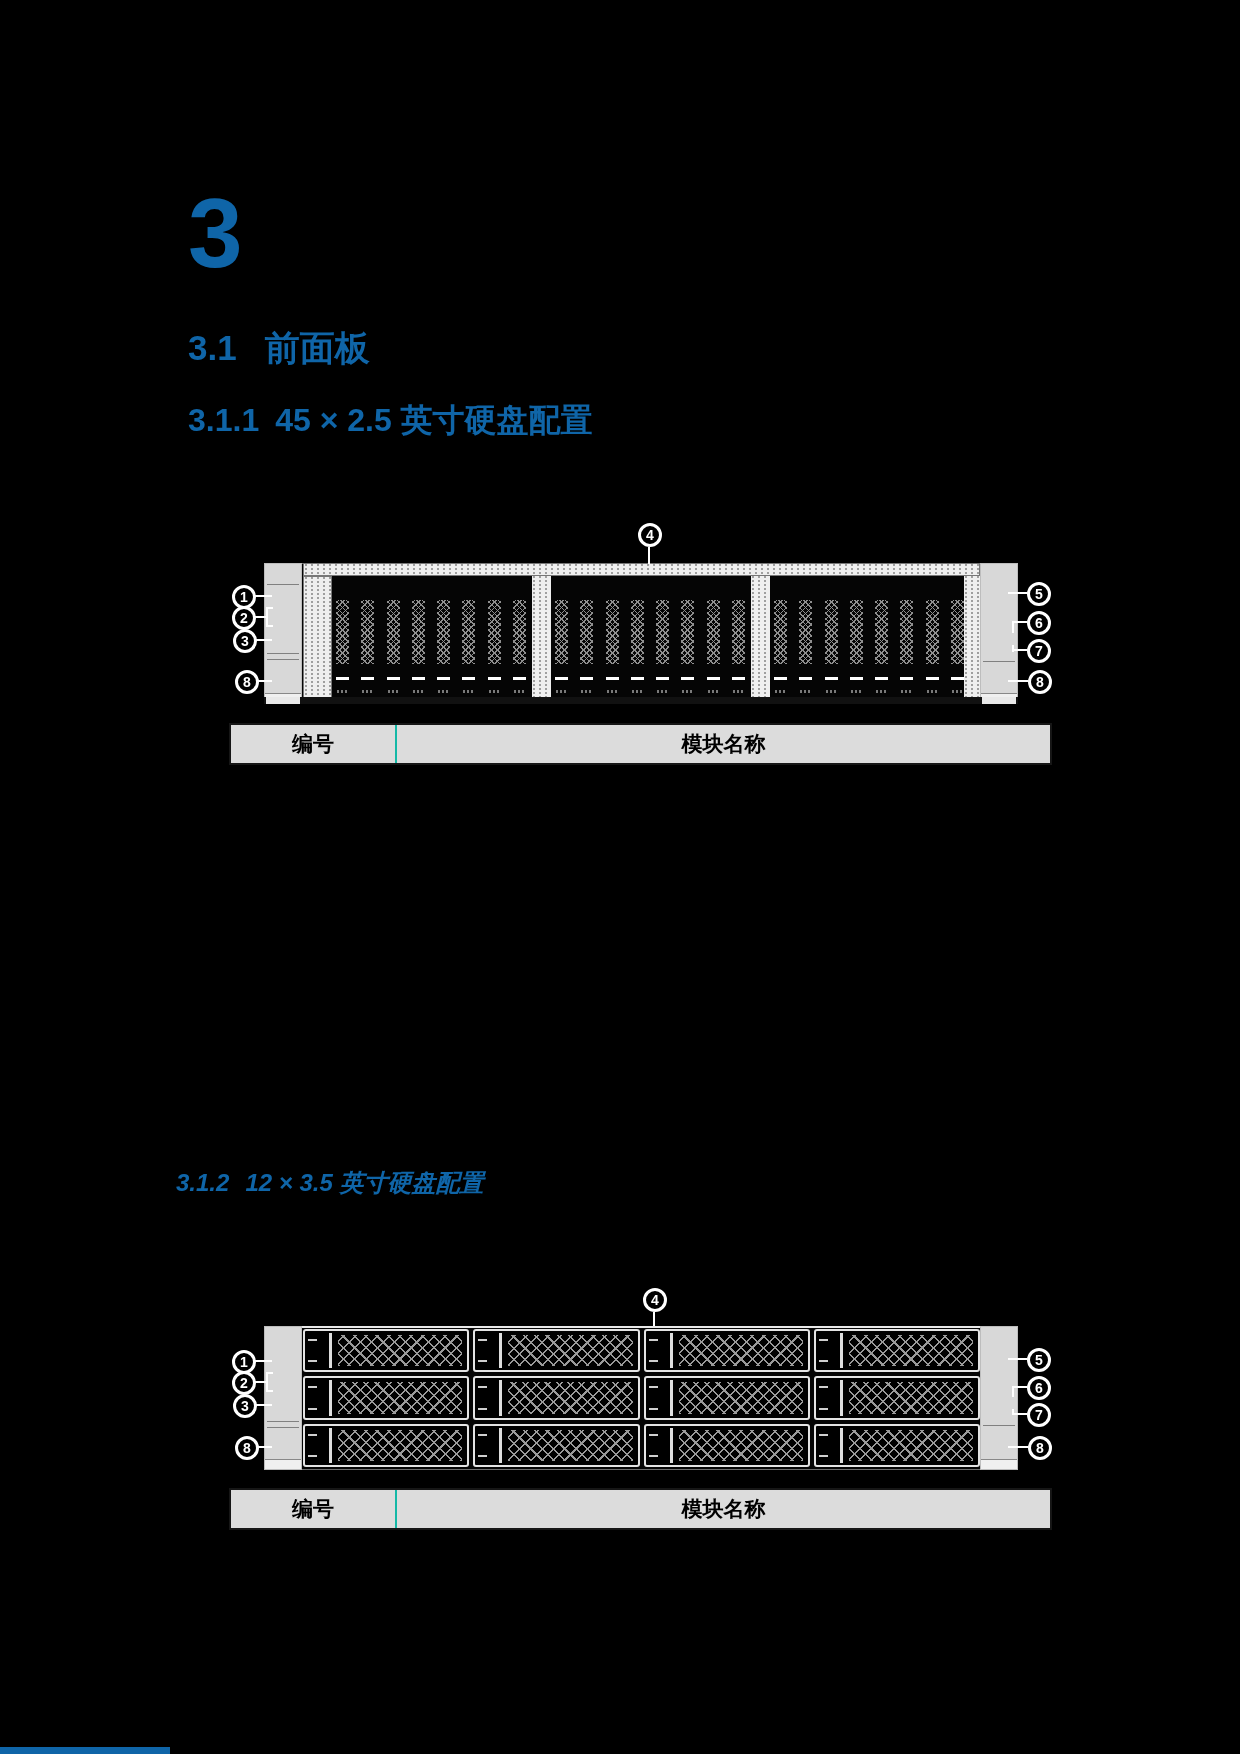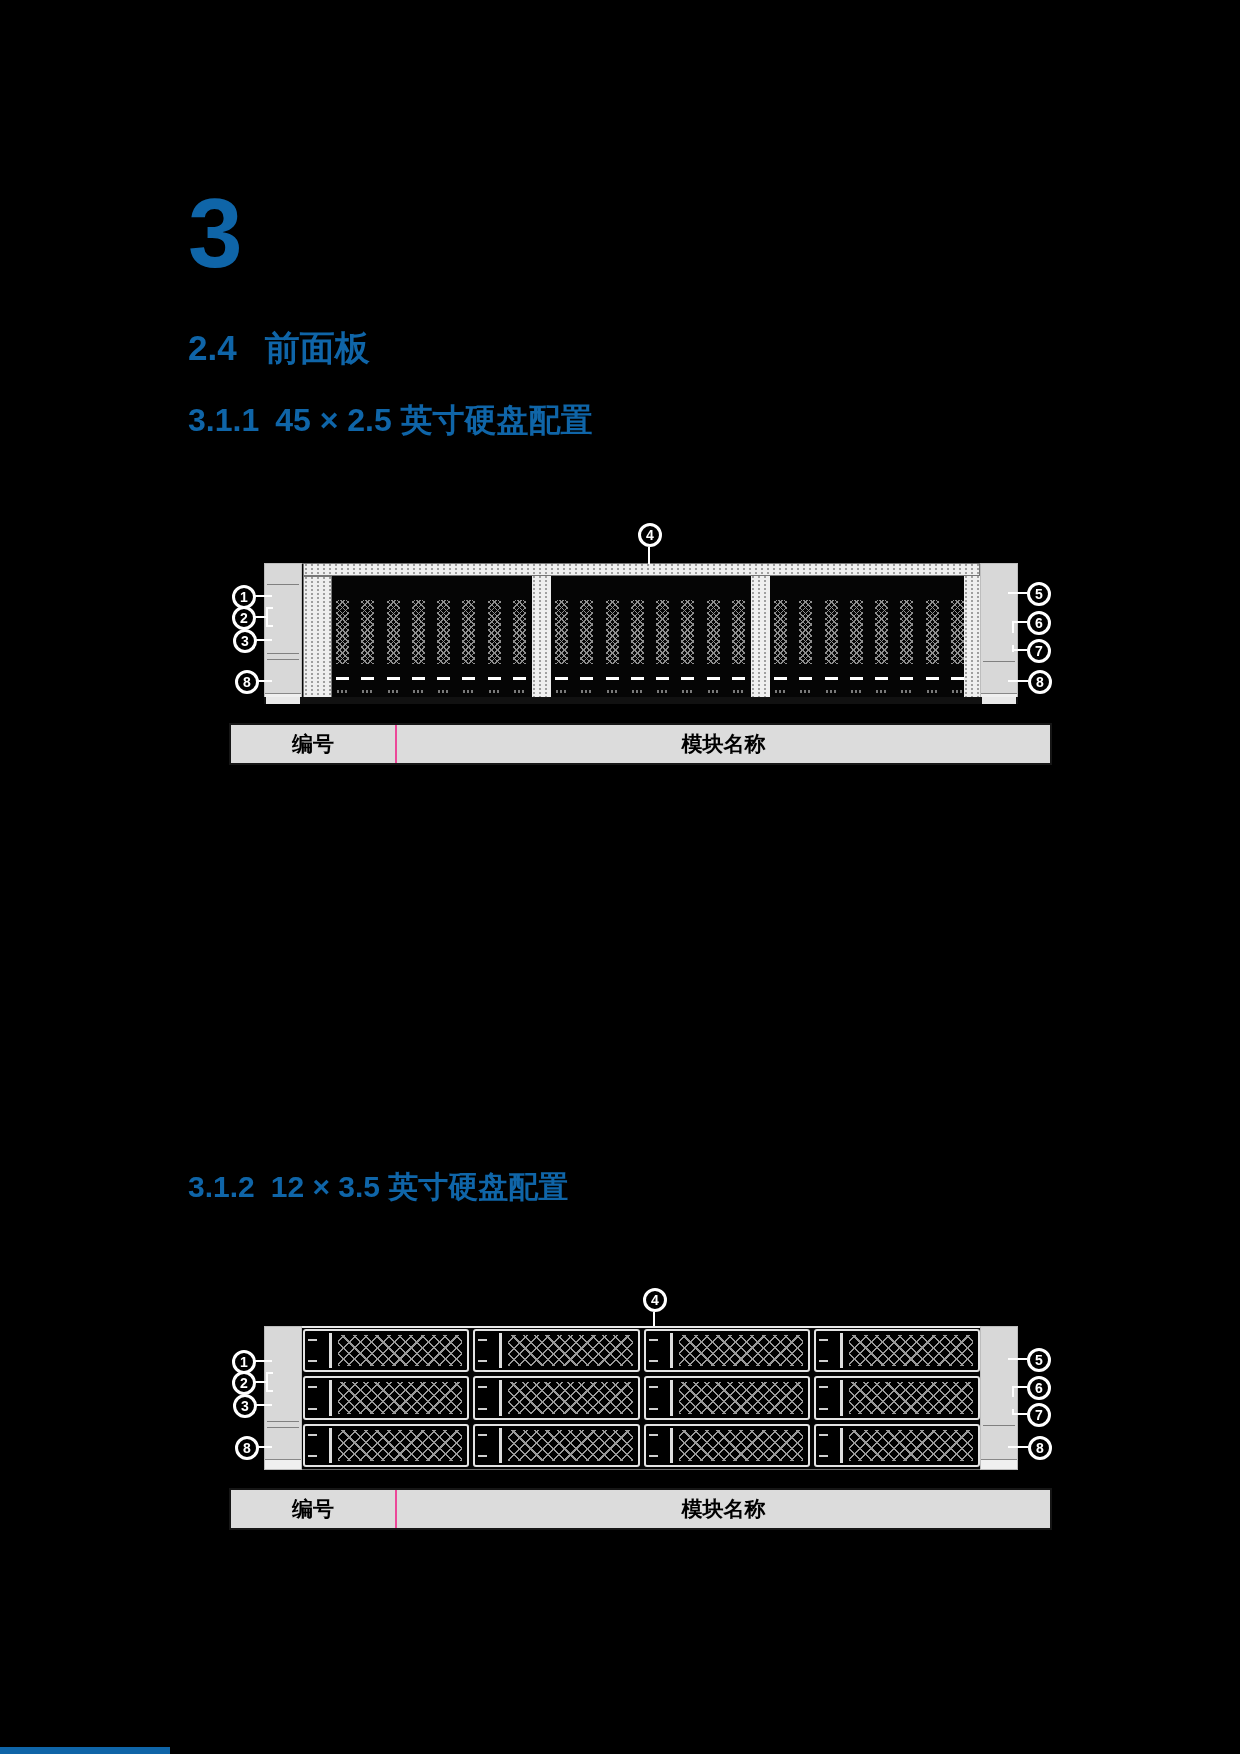--- a/index.html
+++ b/index.html
@@ -5,21 +5,21 @@
   html,body{margin:0;padding:0;background:#000;}
   .page{position:relative;width:1240px;height:1754px;background:#000;overflow:hidden;
         font-family:"Liberation Sans",sans-serif;}
   
   .hblue{color:#0F65A8;font-weight:bold;position:absolute;white-space:nowrap;}
   .ch-num{left:188px;top:184px;font-size:98px;line-height:1;}
   .ch-title{left:253px;top:222px;font-size:46px;line-height:1.1;}
   .h2{left:188px;top:325px;font-size:35px;}
   .h2 .t{margin-left:28px;margin-top:16px;}
   .h3a{left:188px;top:399px;font-size:32px;}
-  .h3b{left:188px;top:1167px;font-size:30px;}
+  .h3b{left:176px;top:1167px;font-size:24px;font-style:italic;}
   .h3a .t,.h3b .t{margin-left:16px;}
   
   .co{position:absolute;width:24px;height:24px;border-radius:50%;background:#000;
       border:3px solid #fff;box-sizing:border-box;color:#fff;font-size:14px;font-weight:bold;
       display:flex;align-items:center;justify-content:center;z-index:6;}
   .ln{position:absolute;background:#fff;z-index:5;}
   
   .ear{position:absolute;width:38px;background:#d8d8d8;border:1px solid #bdbdbd;box-sizing:border-box;z-index:2;}
   .ear-foot{position:absolute;left:0;right:0;bottom:0;height:9px;background:#f0f0f0;border-top:1px solid #888;}
   .ear-line{position:absolute;left:2px;right:2px;height:1px;background:#808080;}
@@ -70,34 +70,34 @@
   .lff-tray{position:relative;border:2px solid #e4e4e4;border-radius:3px;background:#000;box-sizing:border-box;}
   .lff-latch{position:absolute;left:3px;top:8px;bottom:8px;width:9px;
        border-top:2px solid #cfcfcf;border-bottom:2px solid #cfcfcf;box-sizing:border-box;}
   .lff-bar{position:absolute;left:24px;top:2px;bottom:2px;width:3px;background:#dedede;}
   .lff-hatch{position:absolute;left:33px;right:5px;top:4px;bottom:4px;
        background-image:repeating-linear-gradient(45deg,#9a9a9a 0 1.5px,transparent 1.5px 8px),
                         repeating-linear-gradient(-45deg,#9a9a9a 0 1.5px,transparent 1.5px 8px);}
   
   .tbl{position:absolute;left:229px;width:823px;height:42px;display:flex;
        background:#dcdcdc;border:2px solid #161616;box-sizing:border-box;z-index:2;}
-  .tbl .c1{width:164px;border-right:2px solid #ec4899;display:flex;align-items:center;justify-content:center;}
+  .tbl .c1{width:164px;border-right:2px solid #14b8a6;display:flex;align-items:center;justify-content:center;}
   .tbl .c2{flex:1;display:flex;align-items:center;justify-content:center;}
   .tbl span{font-size:21px;font-weight:bold;color:#000;}
   .tbl1{top:723px;} .tbl2{top:1488px;}
   .footer-bar{position:absolute;left:0;top:1747px;width:170px;height:7px;background:#0F65A8;}
 </style>
 </head>
 <body>
 
 <div class="page">
 
   <div class="hblue ch-num">3</div>
   <div class="hblue h2">
-    <span>2.4</span><span class="t">前面板</span>
+    <span>3.1</span><span class="t">前面板</span>
   </div>
   <div class="hblue h3a">
     <span>3.1.1</span><span class="t">45 × 2.5 英寸硬盘配置</span>
   </div>
   <div class="hblue h3b">
     <span>3.1.2</span><span class="t">12 × 3.5 英寸硬盘配置</span>
   </div>
 
   <div class="fig">
 

